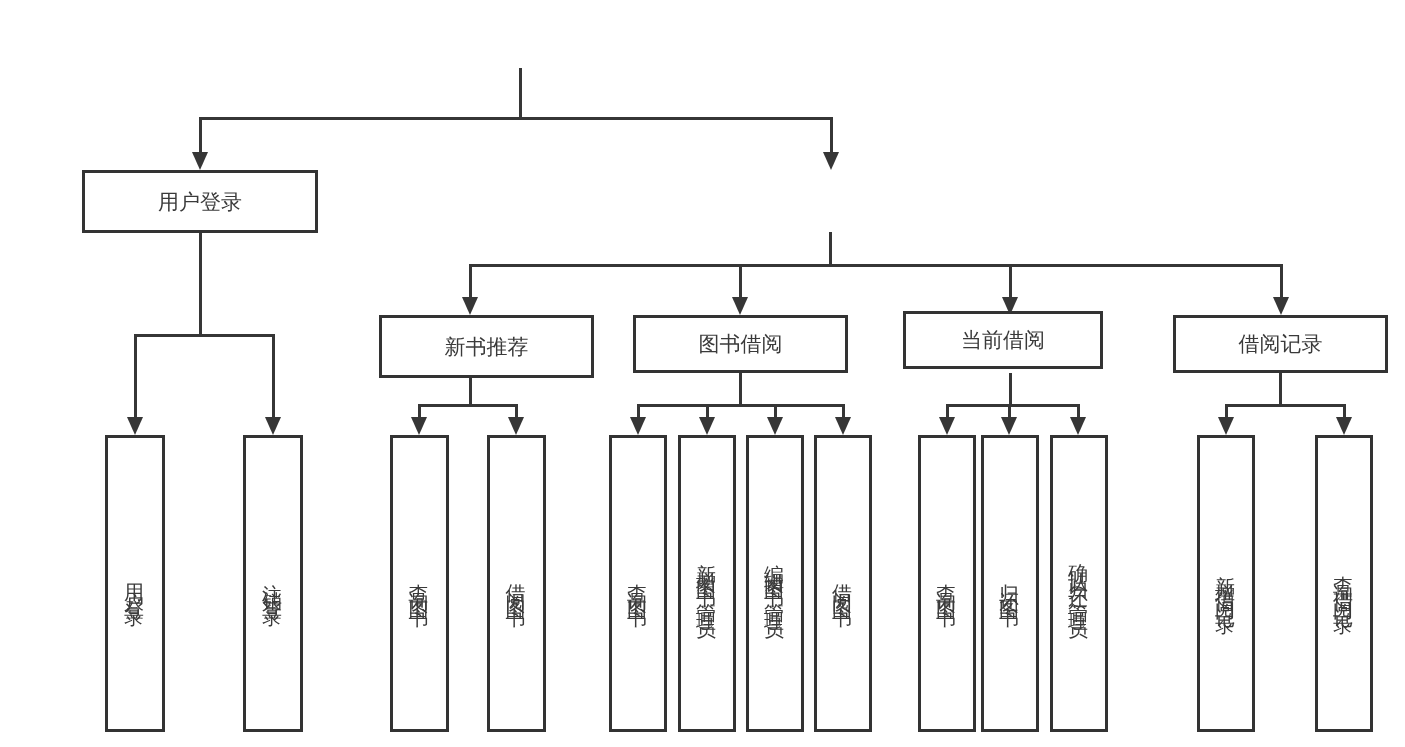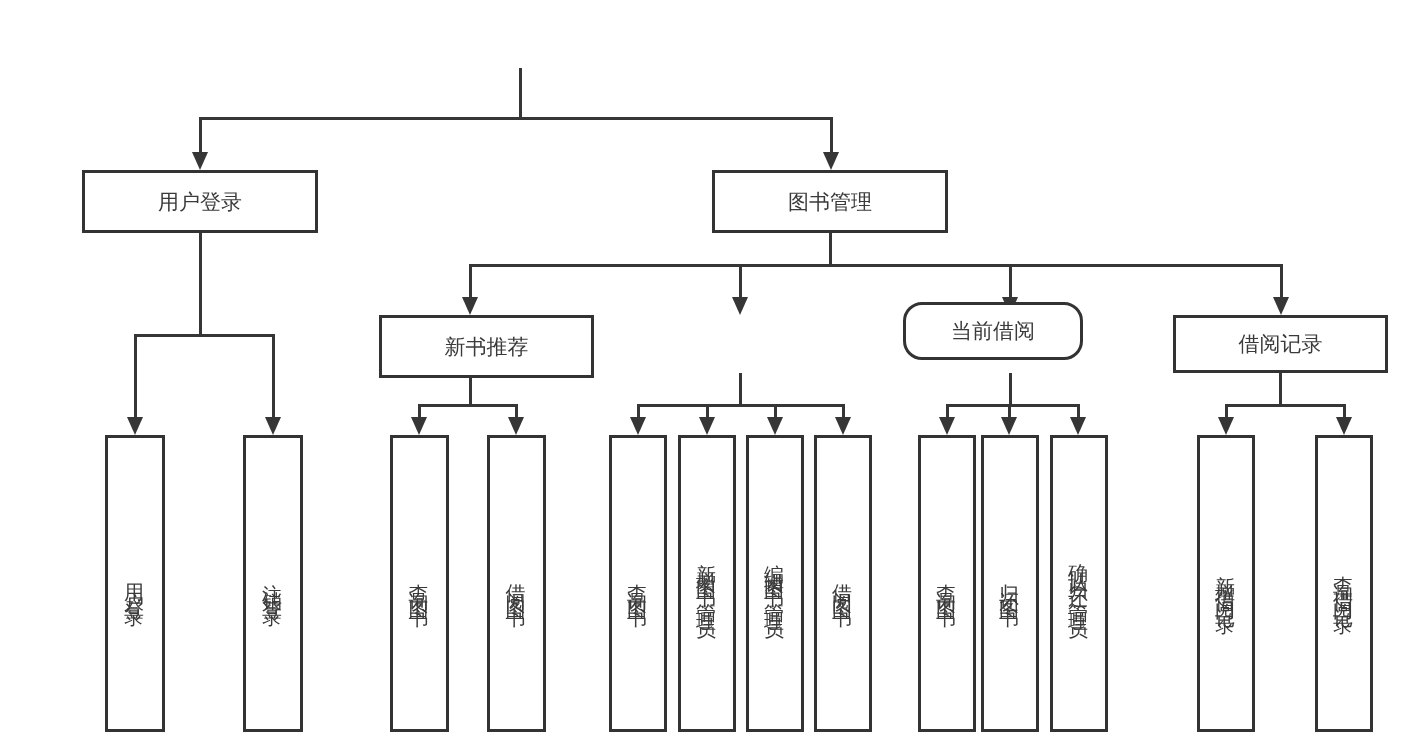--- a/index.html
+++ b/index.html
@@ -82,23 +82,20 @@
 
   <div class="line" style="left:519px; top:68px; width:3px; height:50px;"></div>
   <div class="line" style="left:199px; top:117px; width:634px; height:3px;"></div>
   <div class="line" style="left:199px; top:120px; width:3px; height:33px;"></div>
   <div class="arrow" style="left:192px; top:152px;"></div>
   <div class="line" style="left:830px; top:120px; width:3px; height:33px;"></div>
   <div class="arrow" style="left:823px; top:152px;"></div>
 
   <div class="hbox" style="left:82px; top:170px; width:236px; height:63px;">
     <span>用户登录</span>
-  </div>
-  <div class="hbox" style="left:712px; top:170px; width:236px; height:63px;">
-    <span>图书管理</span>
   </div>
 
   <div class="line" style="left:199px; top:233px; width:3px; height:102px;"></div>
   <div class="line" style="left:134px; top:334px; width:141px; height:3px;"></div>
   <div class="line" style="left:134px; top:337px; width:3px; height:80px;"></div>
   <div class="arrow" style="left:127px; top:417px;"></div>
   <div class="line" style="left:272px; top:337px; width:3px; height:80px;"></div>
   <div class="arrow" style="left:265px; top:417px;"></div>
 
   <div class="line" style="left:829px; top:232px; width:3px; height:33px;"></div>
@@ -108,21 +105,24 @@
   <div class="line" style="left:739px; top:267px; width:3px; height:30px;"></div>
   <div class="arrow" style="left:732px; top:297px;"></div>
   <div class="line" style="left:1009px; top:267px; width:3px; height:30px;"></div>
   <div class="arrow" style="left:1002px; top:297px;"></div>
   <div class="line" style="left:1280px; top:267px; width:3px; height:30px;"></div>
   <div class="arrow" style="left:1273px; top:297px;"></div>
 
   <div class="hbox" style="left:379px; top:315px; width:215px; height:63px;">
     <span>新书推荐</span>
   </div>
-  <div class="hbox" style="left:903px; top:302px; width:180px; height:58px;border-radius:19px;">
+  <div class="hbox" style="left:633px; top:315px; width:215px; height:58px;">
+    <span>图书借阅</span>
+  </div>
+  <div class="hbox" style="left:903px; top:311px; width:200px; height:58px;">
     <span>当前借阅</span>
   </div>
   <div class="hbox" style="left:1173px; top:315px; width:215px; height:58px;">
     <span>借阅记录</span>
   </div>
 
   <div class="line" style="left:469px; top:373px; width:3px; height:32px;"></div>
   <div class="line" style="left:418px; top:404px; width:100px; height:3px;"></div>
   <div class="line" style="left:418px; top:404px; width:3px; height:14px;"></div>
   <div class="arrow" style="left:411px; top:417px;"></div>

